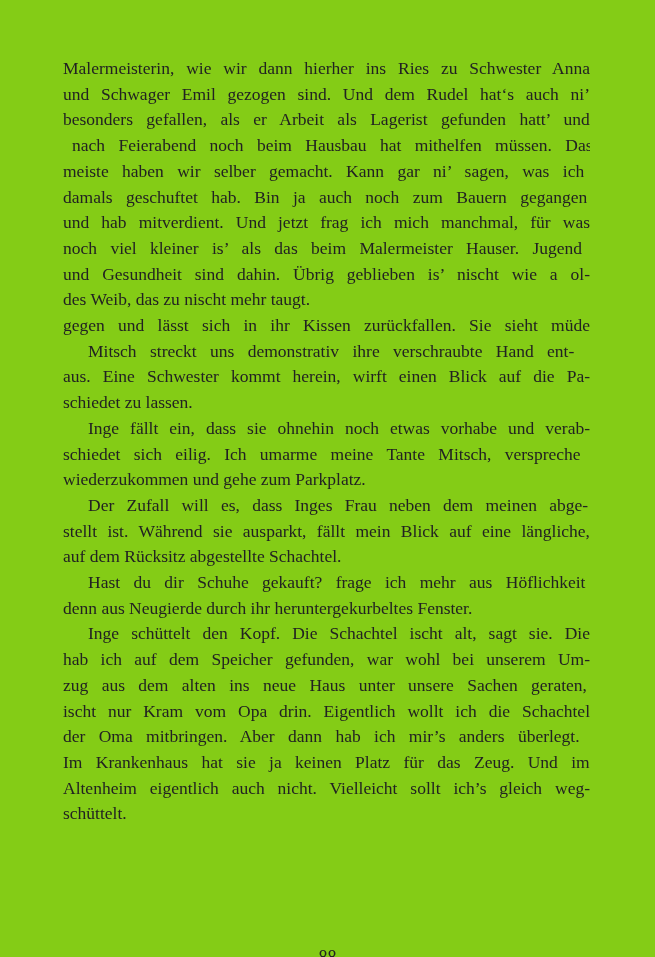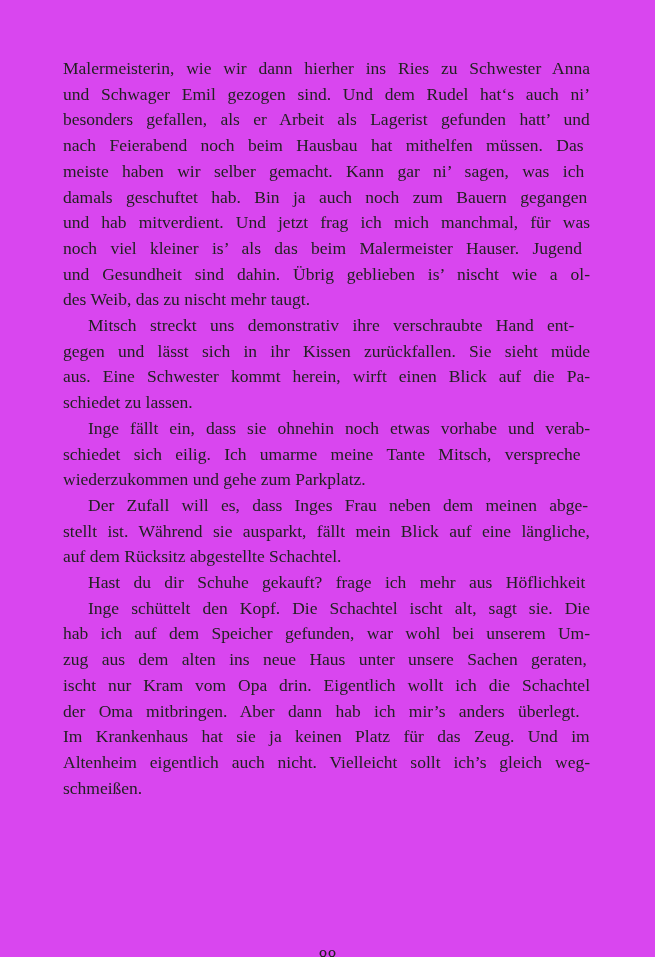--- a/index.html
+++ b/index.html
@@ -9,21 +9,21 @@
   body {
     width: 655px;
     height: 957px;
     background: #ffffff;
     font-family: "Liberation Serif", "DejaVu Serif", serif;
   }
   .page {
     position: relative;
     width: 655px;
     height: 957px;
-    background: #d946ef;
+    background: #84cc16;
     overflow: hidden;
   }
   .textblock {
     position: absolute;
     left: 63px;
     top: 56px;
     width: 527px;
     overflow: hidden;
   }
   .ln {
@@ -51,41 +51,42 @@
   }
 </style>
 </head>
 <body>
 
 <div class="page">
   <div class="textblock">
     <div class="ln j"><span class="lc" style="word-spacing: 7.47396px;">Malermeisterin, wie wir dann hierher ins Ries zu Schwester Anna</span></div>
     <div class="ln j"><span class="lc" style="word-spacing: 7.35625px;">und Schwager Emil gezogen sind. Und dem Rudel hat‘s auch ni’</span></div>
     <div class="ln j"><span class="lc" style="word-spacing: 9px;">besonders gefallen, als er Arbeit als Lagerist gefunden hatt’ und</span></div>
-    <div class="ln j"><span class="lc" style="word-spacing: 9px;">nach Feierabend noch beim Hausbau hat mithelfen müssen. Das</span></div>
+    <div class="ln j"><span class="lc" style="word-spacing: 9px; margin-left: 9px;">nach Feierabend noch beim Hausbau hat mithelfen müssen. Das</span></div>
     <div class="ln j"><span class="lc" style="word-spacing: 9px;">meiste haben wir selber gemacht. Kann gar ni’ sagen, was ich</span></div>
     <div class="ln j"><span class="lc" style="word-spacing: 9px;">damals geschuftet hab. Bin ja auch noch zum Bauern gegangen</span></div>
     <div class="ln j"><span class="lc" style="word-spacing: 7.69844px;">und hab mitverdient. Und jetzt frag ich mich manchmal, für was</span></div>
     <div class="ln j"><span class="lc" style="word-spacing: 9px;">noch viel kleiner is’ als das beim Malermeister Hauser. Jugend</span></div>
     <div class="ln j"><span class="lc" style="word-spacing: 8.55312px;">und Gesundheit sind dahin. Übrig geblieben is’ nischt wie a ol-</span></div>
     <div class="ln"><span class="lc">des Weib, das zu nischt mehr taugt.</span></div>
+    <div class="ln j"><span class="lc" style="word-spacing: 8.90938px;">gegen und lässt sich in ihr Kissen zurückfallen. Sie sieht müde</span></div>
     <div class="ln j ind"><span class="lc" style="word-spacing: 9px;">Mitsch streckt uns demonstrativ ihre verschraubte Hand ent-</span></div>
-    <div class="ln j"><span class="lc" style="word-spacing: 8.90938px;">gegen und lässt sich in ihr Kissen zurückfallen. Sie sieht müde</span></div>
     <div class="ln j"><span class="lc" style="word-spacing: 7.69844px;">aus. Eine Schwester kommt herein, wirft einen Blick auf die Pa-</span></div>
     <div class="ln"><span class="lc">schiedet zu lassen.</span></div>
     <div class="ln j ind"><span class="lc" style="word-spacing: 6.60938px;">Inge fällt ein, dass sie ohnehin noch etwas vorhabe und verab-</span></div>
     <div class="ln j"><span class="lc" style="word-spacing: 9px;">schiedet sich eilig. Ich umarme meine Tante Mitsch, verspreche</span></div>
     <div class="ln"><span class="lc">wiederzukommen und gehe zum Parkplatz.</span></div>
     <div class="ln j ind"><span class="lc" style="word-spacing: 7.87188px;">Der Zufall will es, dass Inges Frau neben dem meinen abge-</span></div>
     <div class="ln j"><span class="lc" style="word-spacing: 6.02969px;">stellt ist. Während sie ausparkt, fällt mein Blick auf eine längliche,</span></div>
     <div class="ln"><span class="lc">auf dem Rücksitz abgestellte Schachtel.</span></div>
     <div class="ln j ind"><span class="lc" style="word-spacing: 9px;">Hast du dir Schuhe gekauft? frage ich mehr aus Höflichkeit</span></div>
+    <div class="ln"><span class="lc">denn aus Neugierde durch ihr heruntergekurbeltes Fenster.</span></div>
     <div class="ln j ind"><span class="lc" style="word-spacing: 7.67656px;">Inge schüttelt den Kopf. Die Schachtel ischt alt, sagt sie. Die</span></div>
     <div class="ln j"><span class="lc" style="word-spacing: 7.94375px;">hab ich auf dem Speicher gefunden, war wohl bei unserem Um-</span></div>
     <div class="ln j"><span class="lc" style="word-spacing: 9px;">zug aus dem alten ins neue Haus unter unsere Sachen geraten,</span></div>
     <div class="ln j"><span class="lc" style="word-spacing: 7.55px;">ischt nur Kram vom Opa drin. Eigentlich wollt ich die Schachtel</span></div>
     <div class="ln j"><span class="lc" style="word-spacing: 9px;">der Oma mitbringen. Aber dann hab ich mir’s anders überlegt.</span></div>
     <div class="ln j"><span class="lc" style="word-spacing: 9px;">Im Krankenhaus hat sie ja keinen Platz für das Zeug. Und im</span></div>
     <div class="ln j"><span class="lc" style="word-spacing: 8.51758px;">Altenheim eigentlich auch nicht. Vielleicht sollt ich’s gleich weg-</span></div>
-    <div class="ln"><span class="lc">schmeißen.</span></div>
+    <div class="ln"><span class="lc">schüttelt.</span></div>
   </div>
   <div class="pagenum">88</div>
 </div>
 
 </body></html>

